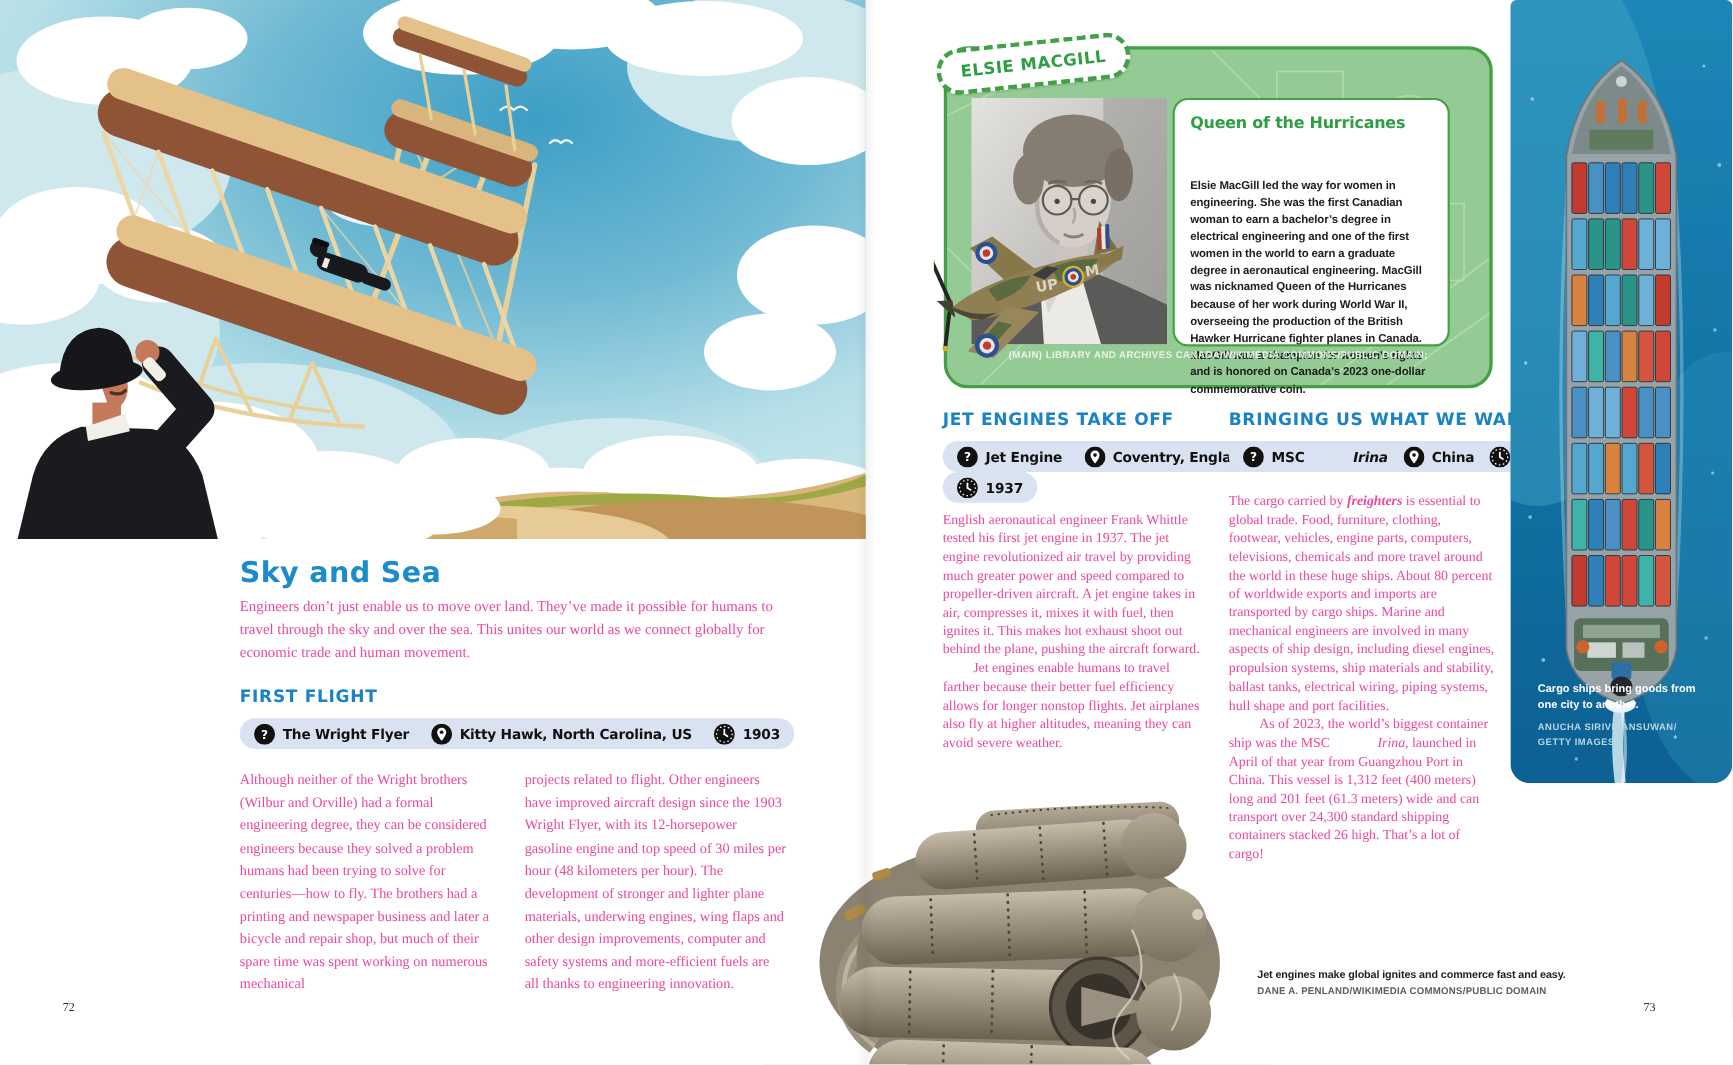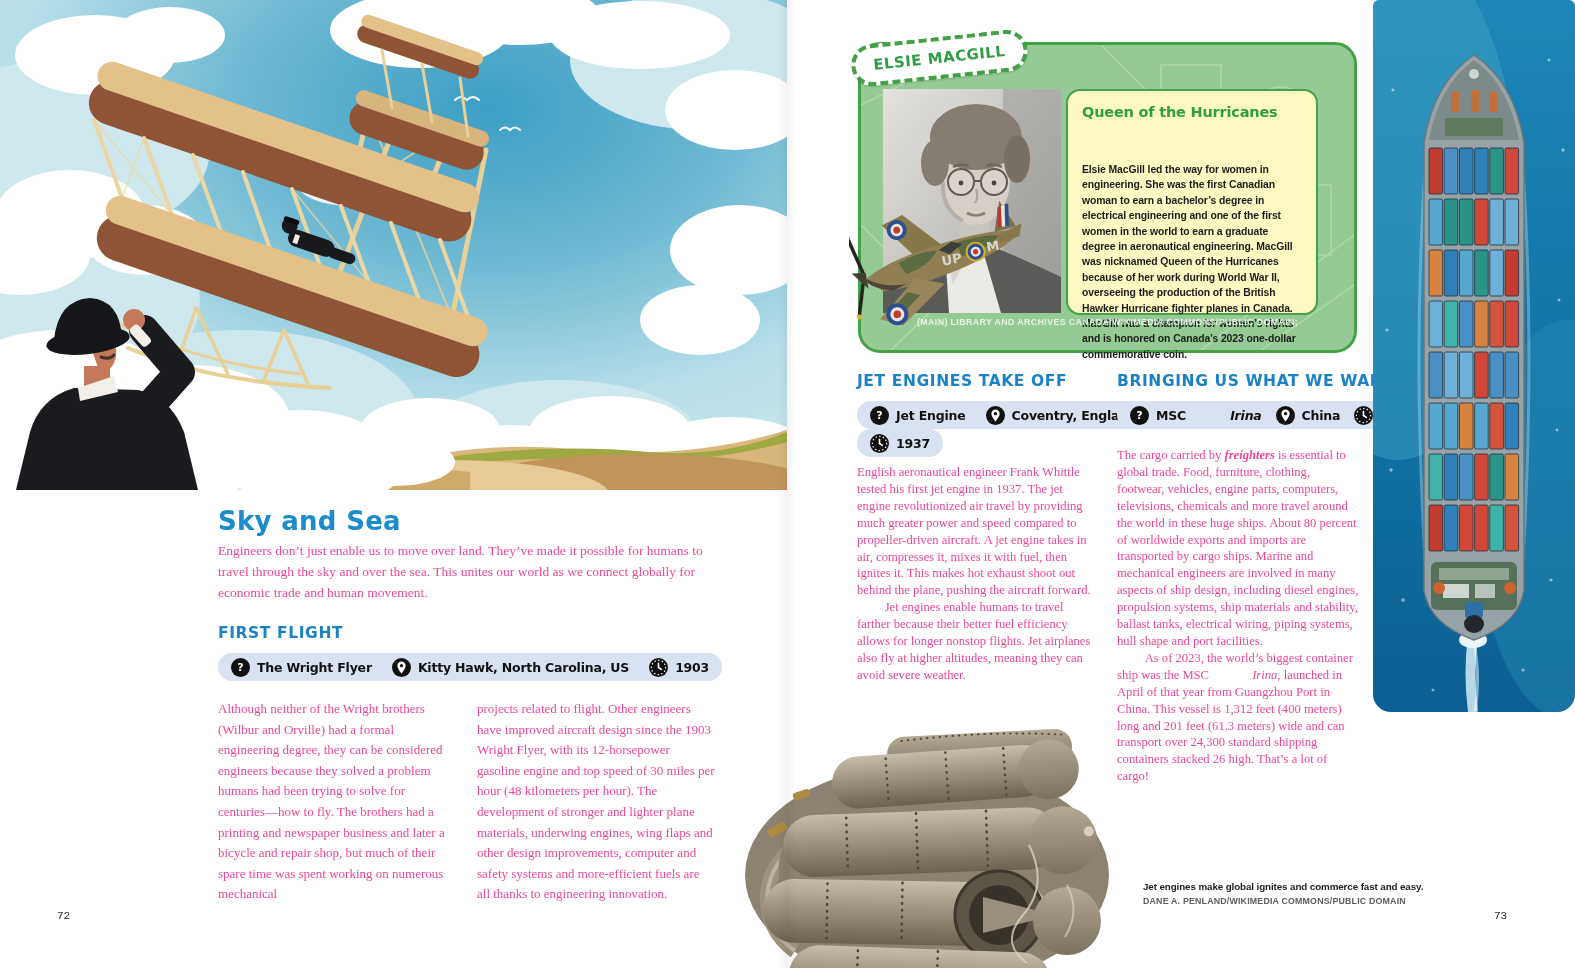--- a/index.html
+++ b/index.html
@@ -20,21 +20,21 @@
     font-family:"DejaVu Sans", sans-serif; font-weight:bold;
     font-size:15.5px; color:#1b82c6; letter-spacing:.6px;
   }
   .serif-body { font-family:"Liberation Serif", serif; color:#ec4899; }
   .intro-text { font-size:13.5px; line-height:21px; }
   .col-text   { font-size:13px;   line-height:20.6px; }
   .rp-col     { font-size:12.6px; line-height:16.9px; }
   .rp-col p + p { text-indent:2.2em; }
   .seg-i  { font-style:italic;margin-left:40px; }
   .seg-bi { font-style:italic; font-weight:bold; }
-  .page-num { font-family:Liberation Mono, monospace; font-size:11px; color:#2c2c2c; }
+  .page-num { font-family:Liberation Serif, serif; font-size:11px; color:#2c2c2c; }
 
   
   .pill {
     display:inline-flex; align-items:center; gap:20px;
     background:#d9e2f0; border-radius:15px; padding:4px 13px; height:28px;
   }
   .badge { display:inline-flex; align-items:center; gap:7px; }
   .badge-label {
     font-family:"DejaVu Sans", sans-serif; font-weight:bold;
     font-size:12.5px; color:#111; white-space:nowrap; letter-spacing:-.2px;
@@ -48,21 +48,21 @@
   }
   #card-name-label {
     position:absolute; left:-10px; top:-8px; transform:rotate(-6deg);
     background:#ffffff; border:4px dashed #43a047; border-radius:26px;
     padding:8px 18px; font-family:"DejaVu Sans", sans-serif; font-weight:bold;
     font-size:15px; color:#2e9e43; letter-spacing:.5px; white-space:nowrap;
     box-shadow:0 1px 2px rgba(0,0,0,.15);
   }
   #card-panel {
     position:absolute; left:205px; top:44px; width:252px; height:226px;
-    background:#fef9c3; border:2px solid #43a047; border-radius:14px;
+    background:#ffffff; border:2px solid #43a047; border-radius:14px;
     padding:13px 14px 10px 14px;
   }
   #card-headline {
     font-family:"DejaVu Sans", sans-serif; font-weight:bold;
     font-size:14.5px; color:#2e9e43; margin-bottom:7px; letter-spacing:-.2px;
   }
   #card-body {
     font-family:Liberation Sans, sans-serif; font-weight:bold;
     font-size:10.4px; line-height:15.4px; color:#1c1c1c; letter-spacing:-.1px;margin-top:42px;
   }
@@ -582,20 +582,27 @@
 
       <rect x="58" y="562" width="86" height="48" rx="6" fill="#56705a"></rect>
       <rect x="66" y="568" width="70" height="12" fill="#8fa391"></rect>
       <rect x="70" y="584" width="26" height="14" fill="#cfd6d2"></rect>
       <rect x="102" y="584" width="20" height="14" fill="#b9c2bd"></rect>
       <circle cx="137" cy="588" r="6" fill="#d0622e"></circle>
       <circle cx="66" cy="588" r="6" fill="#d0622e"></circle>
       <rect x="92" y="602" width="18" height="16" rx="3" fill="#2f6fa8"></rect>
       <ellipse cx="101" cy="624" rx="10" ry="9" fill="#23262a"></ellipse>
     </svg>
+    <div id="ship-caption">
+      <div id="ship-caption-text">Cargo ships bring goods from one city to another.</div>
+      <div id="ship-caption-credit">
+        <div>ANUCHA SIRIVISANSUWAN/</div>
+        <div>GETTY IMAGES</div>
+      </div>
+    </div>
   </div>
 
   <div class="abs" id="engine-photo">
     <svg width="400" height="243" viewBox="0 0 400 243">
       <defs>
         <linearGradient id="metal" x1="0" y1="0" x2="0" y2="1">
           <stop offset="0%" stop-color="#c6bcaa"></stop>
             <stop offset="55%" stop-color="#958a77"></stop>
             <stop offset="100%" stop-color="#6b6150"></stop>
         </linearGradient>

